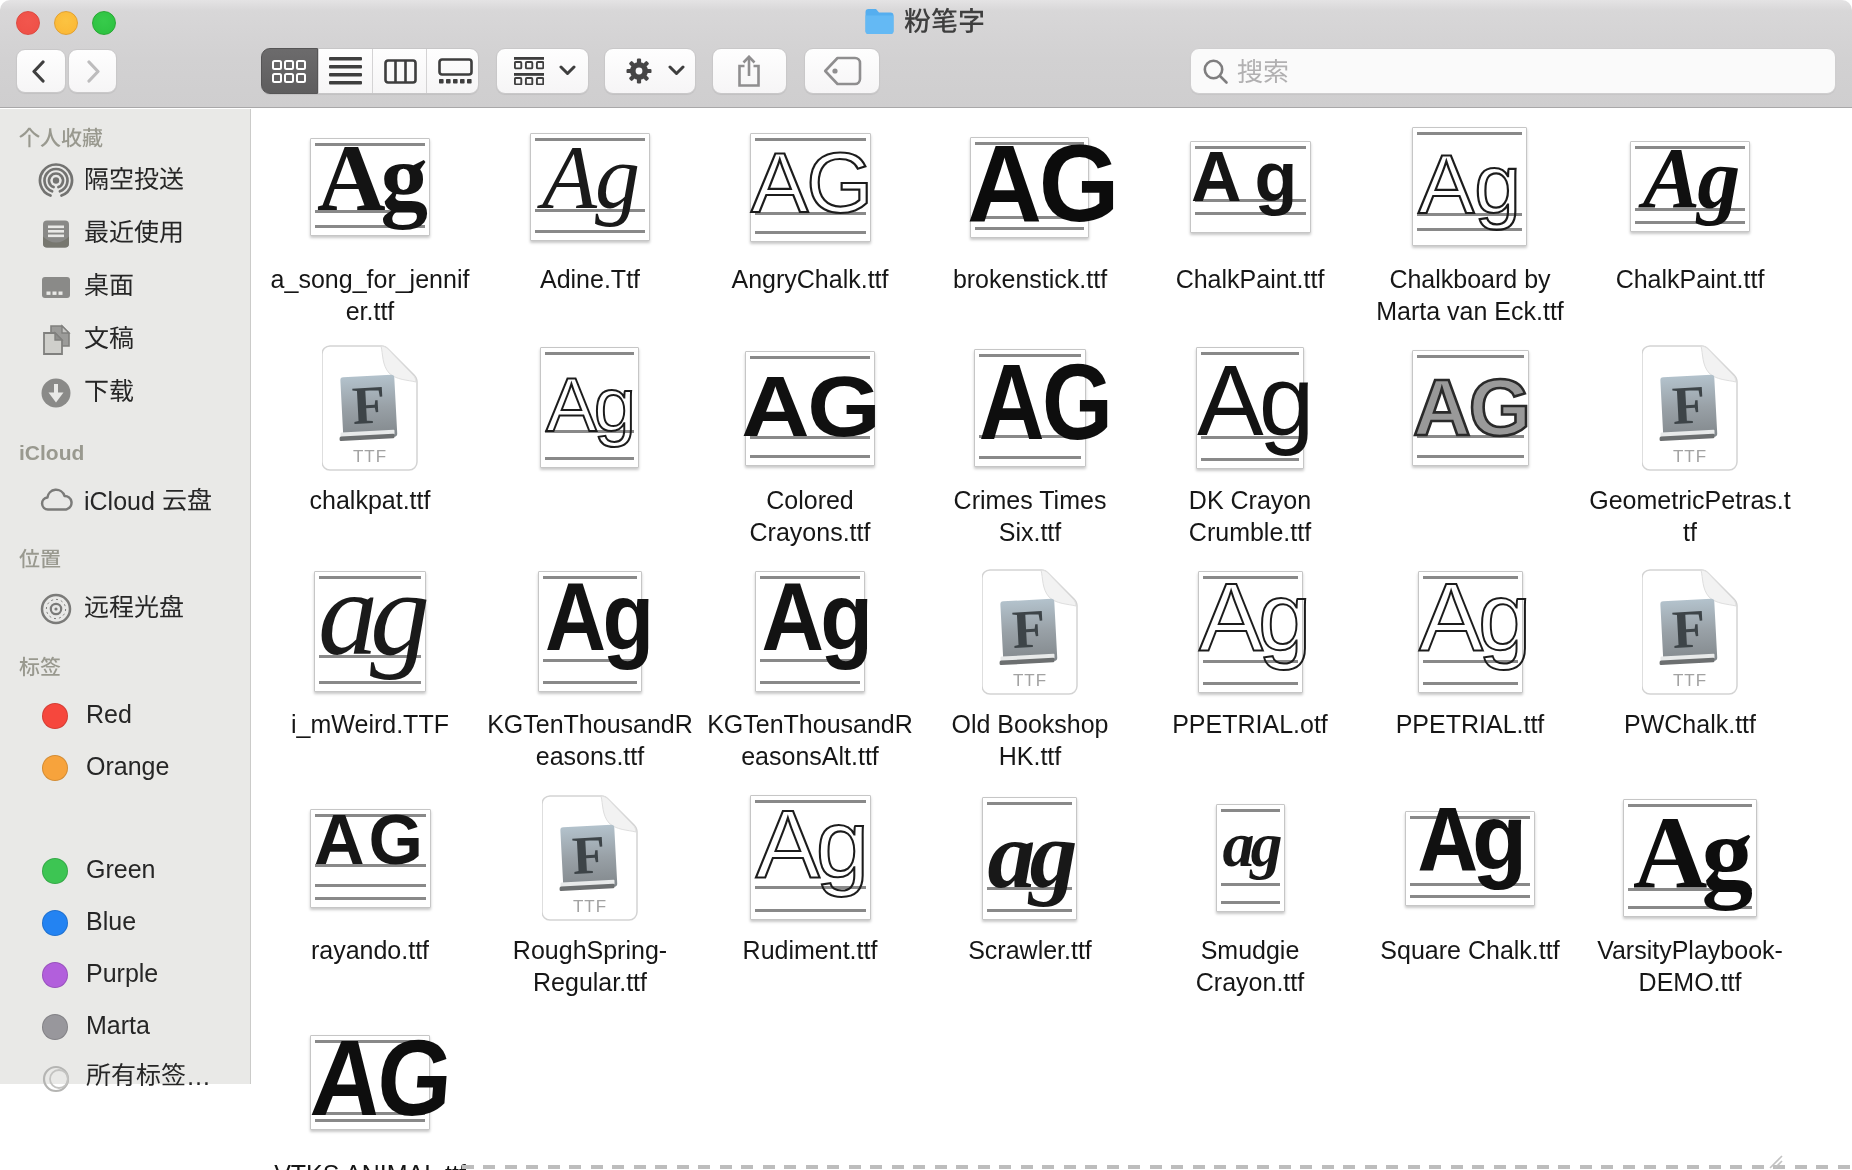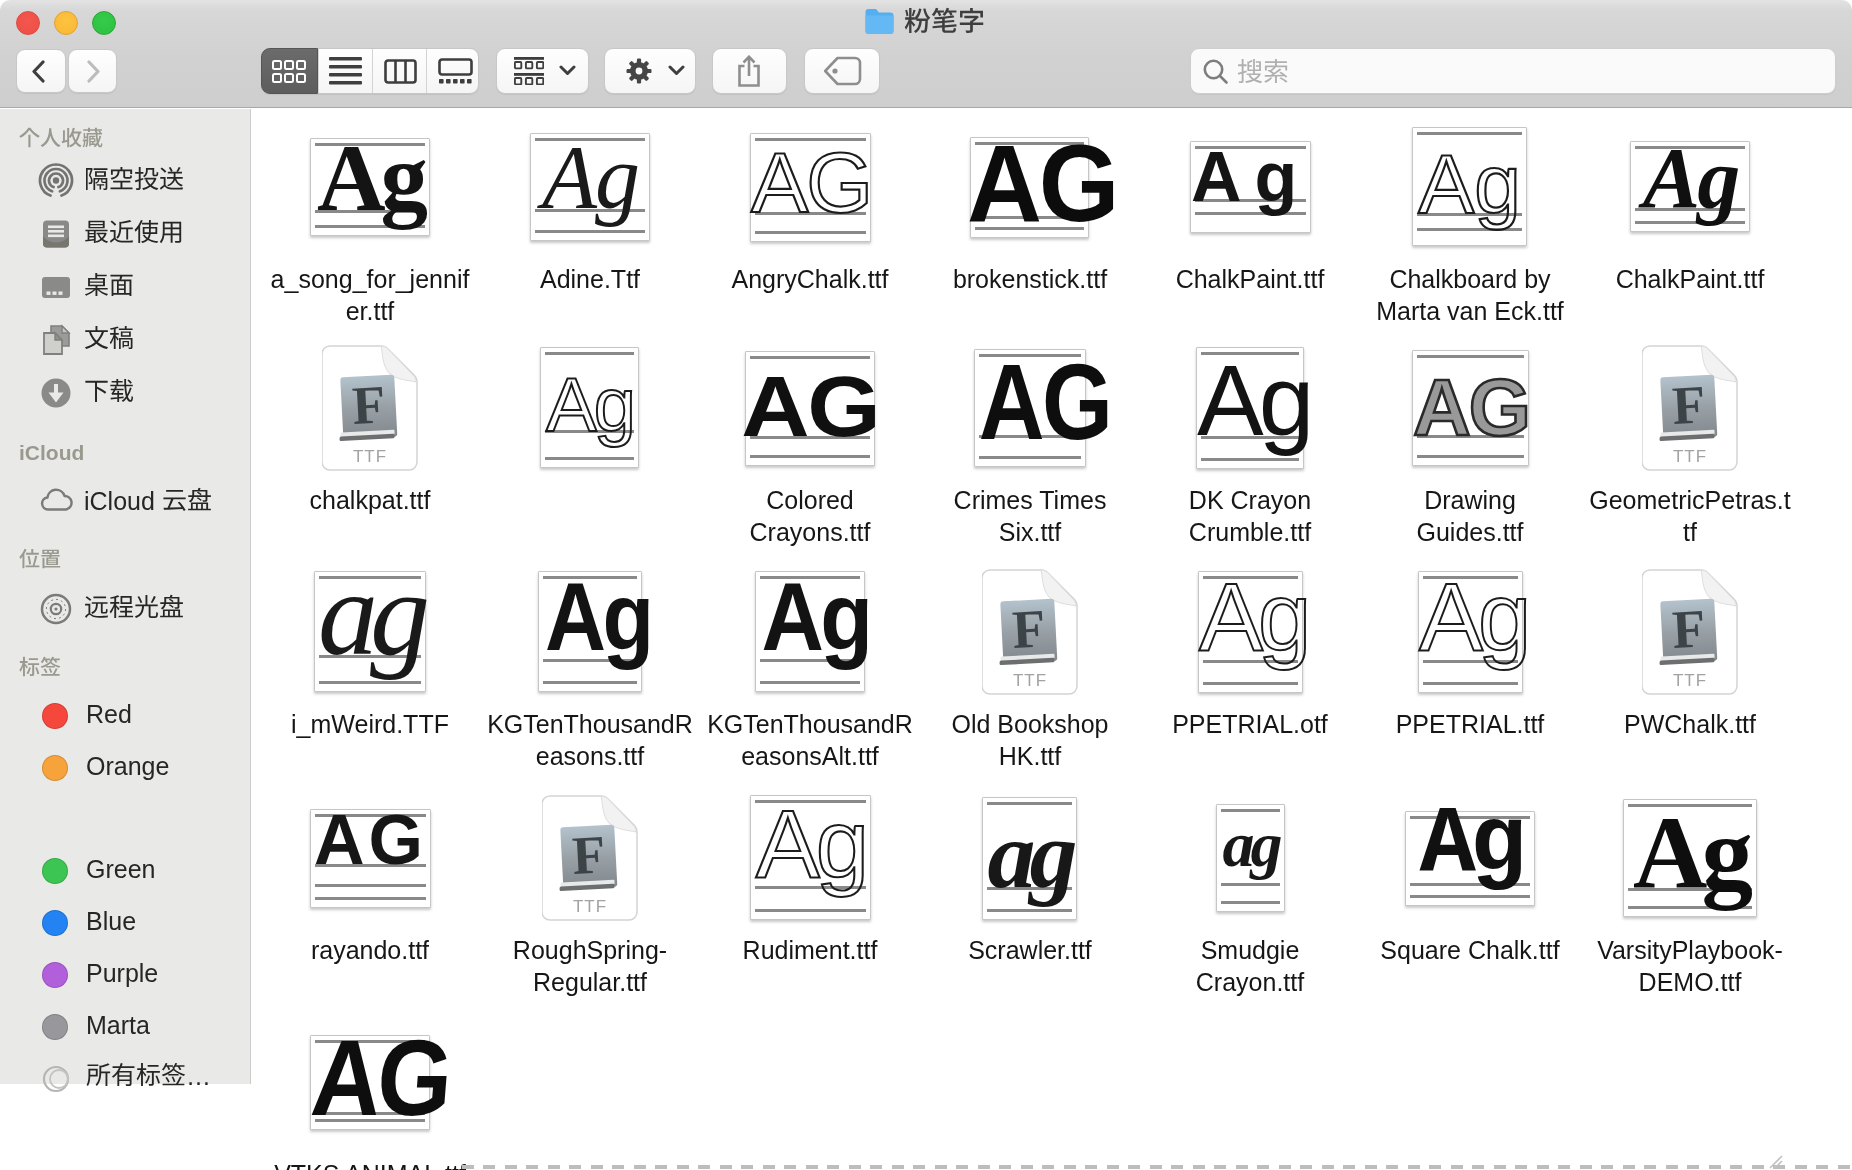--- a/index.html
+++ b/index.html
@@ -508,21 +508,20 @@
 <div class="lbl" style="left:228px;top:154px">Adine.Ttf</div>
 <div class="lbl" style="left:448px;top:154px">AngryChalk.ttf</div>
 <div class="lbl" style="left:668px;top:154px">brokenstick.ttf</div>
 <div class="lbl" style="left:888px;top:154px">ChalkPaint.ttf</div>
 <div class="lbl" style="left:1108px;top:154px">Chalkboard by<br>Marta van Eck.ttf</div>
 <div class="lbl" style="left:1328px;top:154px">ChalkPaint.ttf</div>
 <div class="lbl" style="left:8px;top:375px">chalkpat.ttf</div>
 <div class="lbl" style="left:448px;top:375px">Colored<br>Crayons.ttf</div>
 <div class="lbl" style="left:668px;top:375px">Crimes Times<br>Six.ttf</div>
 <div class="lbl" style="left:888px;top:375px">DK Crayon<br>Crumble.ttf</div>
-<div class="lbl" style="left:1108px;top:375px">Drawing<br>Guides.ttf</div>
 <div class="lbl" style="left:1328px;top:375px">GeometricPetras.t<br>tf</div>
 <div class="lbl" style="left:8px;top:599px">i_mWeird.TTF</div>
 <div class="lbl" style="left:228px;top:599px">KGTenThousandR<br>easons.ttf</div>
 <div class="lbl" style="left:448px;top:599px">KGTenThousandR<br>easonsAlt.ttf</div>
 <div class="lbl" style="left:668px;top:599px">Old Bookshop<br>HK.ttf</div>
 <div class="lbl" style="left:888px;top:599px">PPETRIAL.otf</div>
 <div class="lbl" style="left:1108px;top:599px">PPETRIAL.ttf</div>
 <div class="lbl" style="left:1328px;top:599px">PWChalk.ttf</div>
 <div class="lbl" style="left:8px;top:825px">rayando.ttf</div>
 <div class="lbl" style="left:228px;top:825px">RoughSpring-<br>Regular.ttf</div>

